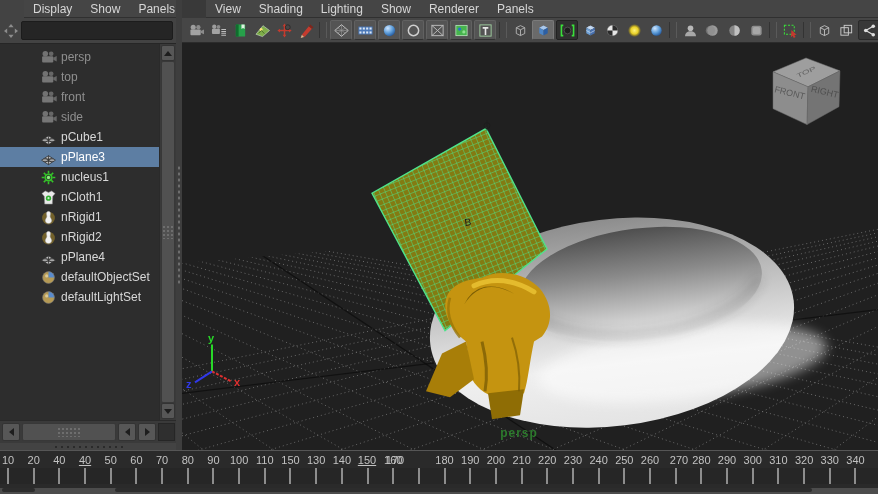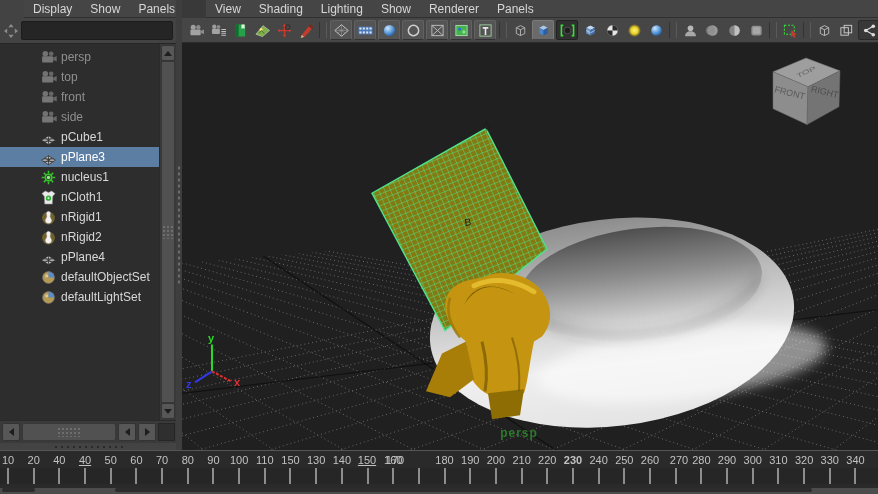--- a/index.html
+++ b/index.html
@@ -681,21 +681,21 @@
       <span class="tlabel" style="left: 444.56px;">180</span>
       <span class="ttick" style="left: 443.56px;"></span>
       <span class="tlabel" style="left: 470.24px;">190</span>
       <span class="ttick" style="left: 469.24px;"></span>
       <span class="tlabel" style="left: 495.92px;">200</span>
       <span class="ttick" style="left: 494.92px;"></span>
       <span class="tlabel" style="left: 521.6px;">210</span>
       <span class="ttick" style="left: 520.6px;"></span>
       <span class="tlabel" style="left: 547.28px;">220</span>
       <span class="ttick" style="left: 546.28px;"></span>
-      <span class="tlabel" style="left: 572.96px; font-weight: bold;">230</span>
+      <span class="tlabel" style="left: 572.96px;">230</span>
       <span class="ttick" style="left: 571.96px;"></span>
       <span class="tlabel" style="left: 598.64px;">240</span>
       <span class="ttick" style="left: 597.64px;"></span>
       <span class="tlabel" style="left: 624.32px;">250</span>
       <span class="ttick" style="left: 623.32px;"></span>
       <span class="tlabel" style="left: 650px;">260</span>
       <span class="ttick" style="left: 649px;"></span>
       <span class="tlabel" style="left: 679px; text-align: center;">270</span>
       <span class="ttick" style="left: 674.68px;"></span>
       <span class="tlabel" style="left: 701.36px;">280</span>

